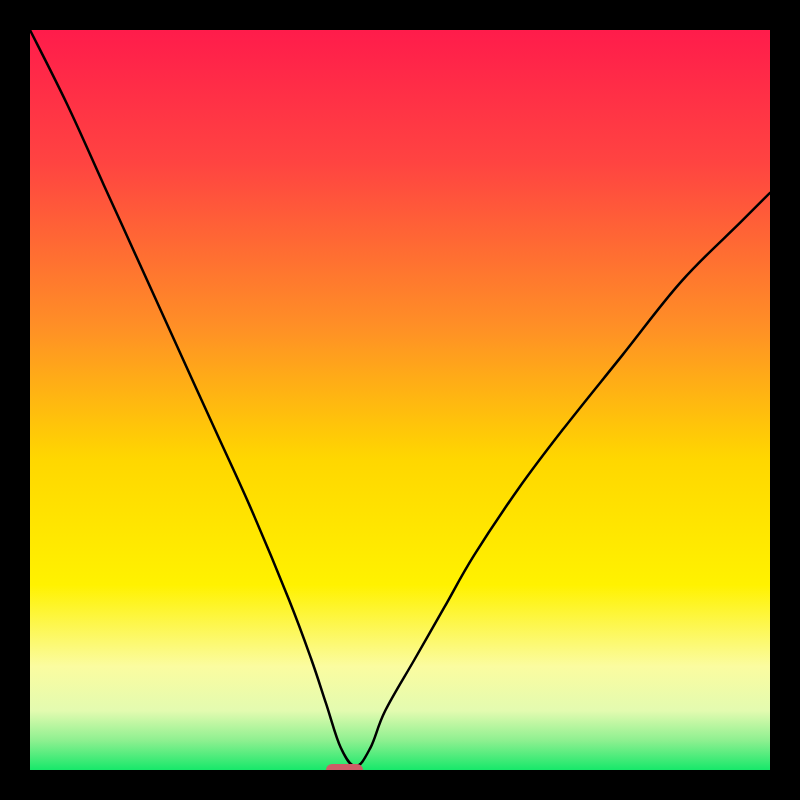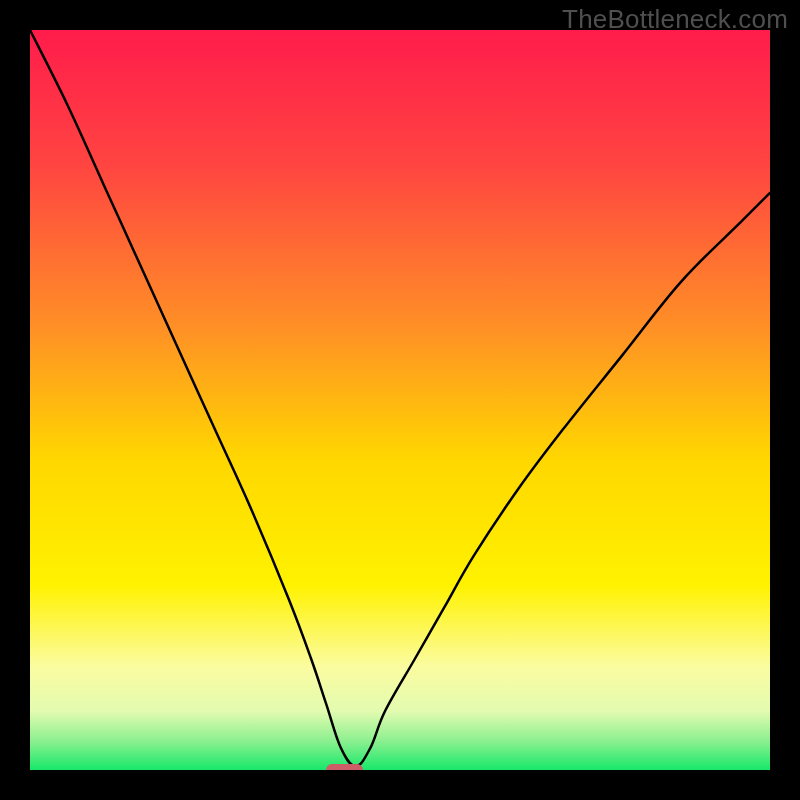--- a/index.html
+++ b/index.html
@@ -81,14 +81,13 @@
       <rect x="0" y="0" width="100" height="100" fill="url(#bg)"></rect>
     </svg>
 
     <svg class="curve" viewBox="0 0 100 100" preserveAspectRatio="none">
       <path id="curve-path" d="M 0 0 C 0.8999999999999999 1.7999999999999998, 3.2 6.220000000000001, 5 10 C 6.8 13.78, 8.2 17.04, 10 21 C 11.8 24.96, 13.2 28.04, 15 32 C 16.8 35.96, 18.2 39.040000000000006, 20 43.00000000000001 C 21.8 46.96000000000001, 23.2 50.04, 25 54 C 26.8 57.96, 28.2 60.86, 30 65 C 31.8 69.14, 33.56 73.4, 35 77 C 36.44 80.6, 37.1 82.48, 38 85 C 38.9 87.52, 39.28 88.84, 40 91 C 40.72 93.16, 41.28 95.47, 42 97 C 42.72 98.53, 43.28 99.5, 44 99.5 C 44.72 99.5, 45.28 98.35, 46 97 C 46.72 95.65, 46.92 94.16, 48 92 C 49.08 89.84, 50.56 87.52, 52 85 C 53.44 82.48, 54.56000000000001 80.52, 56.00000000000001 78 C 57.440000000000005 75.48, 58.2 73.88, 60 71 C 61.8 68.12, 63.84 65.06, 66 62 C 68.16 58.94, 69.48 57.24, 72 54 C 74.52 50.76, 77.12 47.599999999999994, 80 43.99999999999999 C 82.88 40.39999999999999, 85.12 37.239999999999995, 88 34 C 90.88 30.76, 93.84 28.16, 96 26 C 98.16 23.84, 99.28 22.72, 100 22" stroke-width="0.35" vector-effect="non-scaling-stroke" stroke-linecap="round" stroke-linejoin="round" fill="none" stroke="#000000" style="stroke-width: 2.5px;"></path>
     </svg>
 
     <div id="marker" class="marker" style="left: 296px; width: 37px; bottom: -6px; background: rgb(205, 93, 103);"></div>
   </div>
 
-  <div class="watermark">TheBottleneck.com</div>
 </div>
 
 </body></html>

